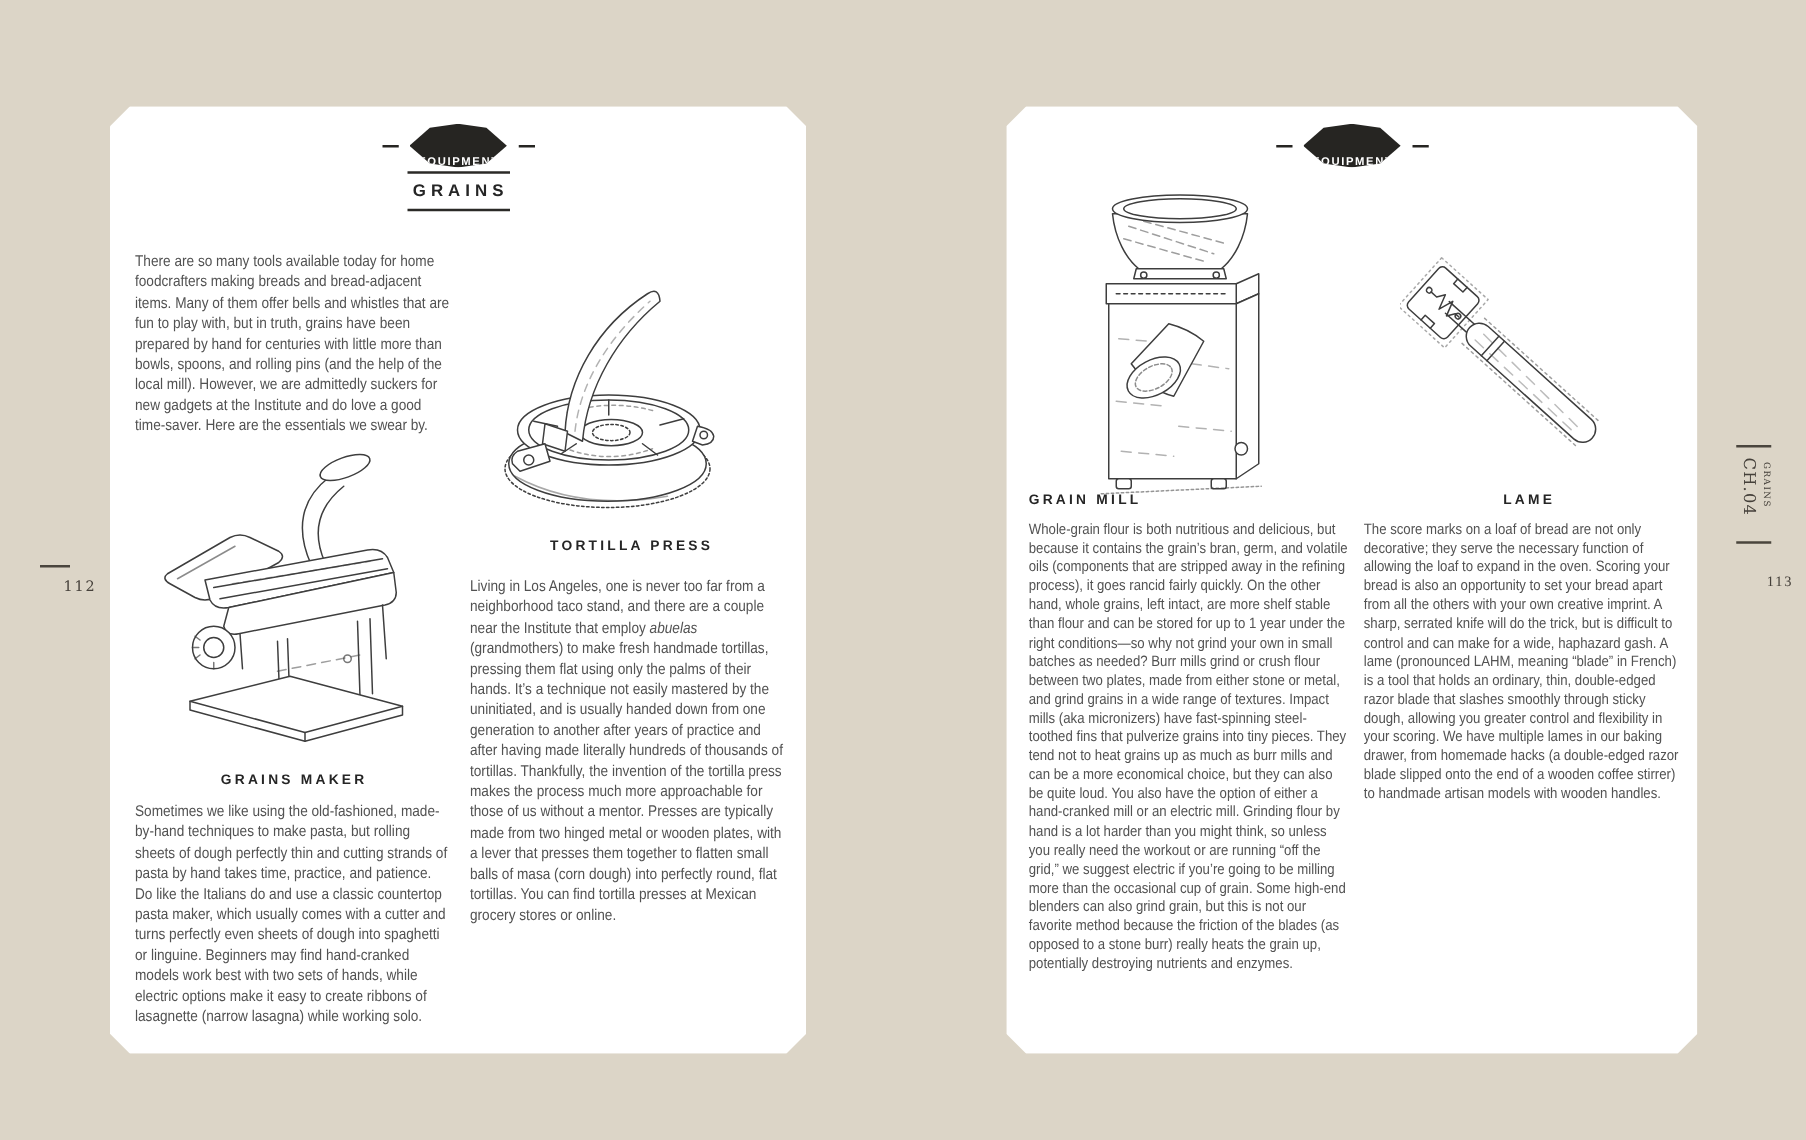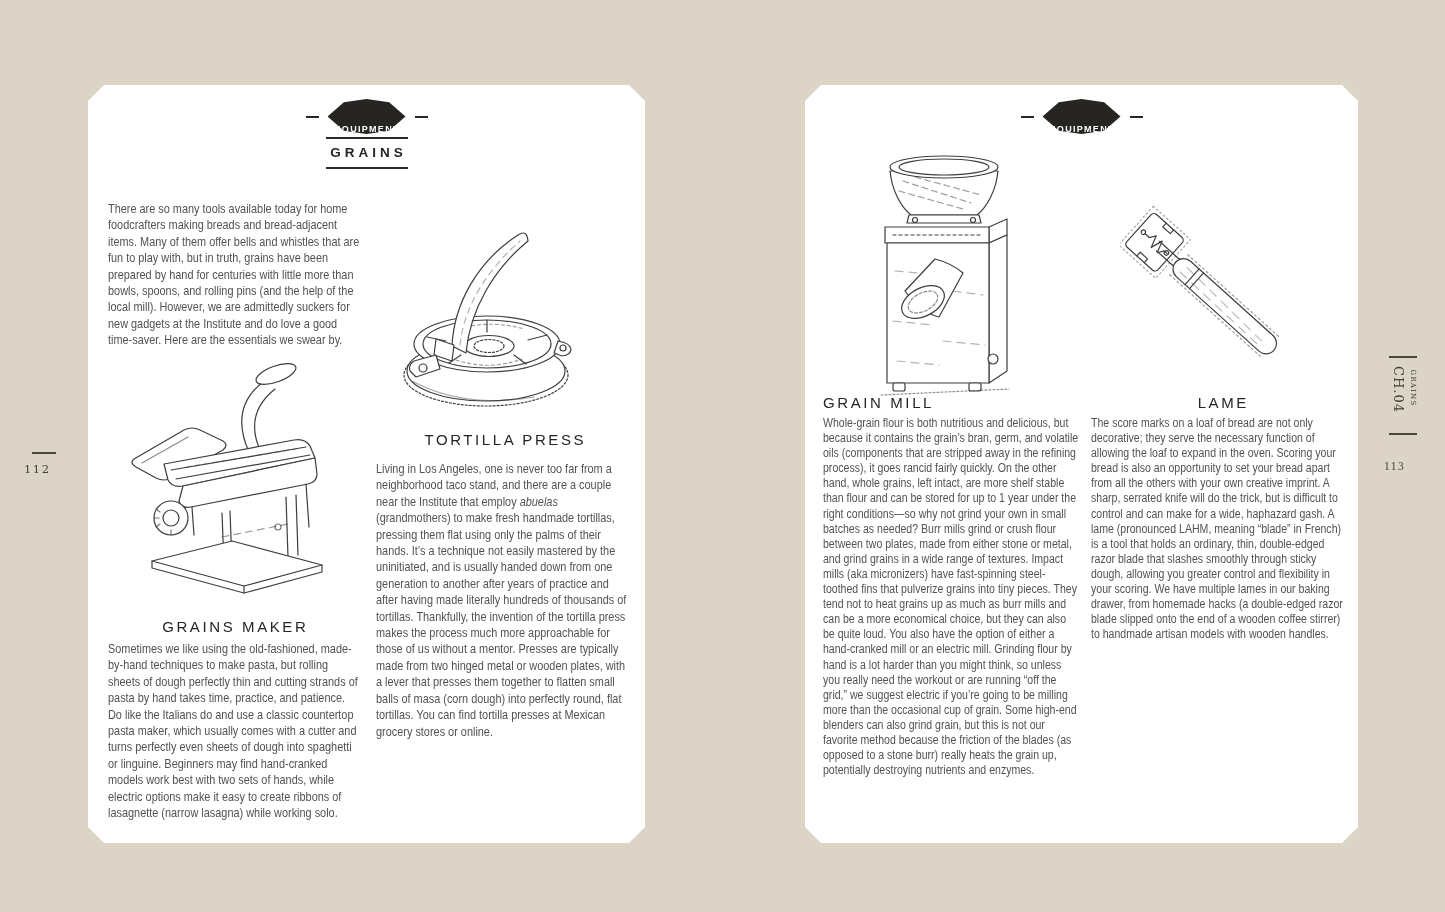--- a/index.html
+++ b/index.html
@@ -42,34 +42,34 @@
 
   .copy {
     position:absolute; color:#525252; text-align:left;
     transform:scaleX(0.88); transform-origin:0 0;
   }
   .copy-left  { font-size:12.4px; line-height:16.4px; width:288px; }
   .copy-right { font-size:12.0px; line-height:15.1px; width:292px; }
   .copy em { font-style:italic; }
 
   .caption {
-    position:absolute; font-size:15px; font-weight:normal; color:#252525;
+    position:absolute; font-size:11px; font-weight:bold; color:#252525;
     letter-spacing:2.6px; padding-left:2.6px; text-align:center; white-space:nowrap;
   }
   .caption.left-align { text-align:left; padding-left:0; }
 
   figure.illus { position:absolute; }
   figure.illus svg { width:100%; height:100%; }
   .sk { stroke:#3e3e3e; stroke-width:1.2; fill:none; stroke-linecap:round; stroke-linejoin:round; }
   .skf { stroke:#3e3e3e; stroke-width:1.2; fill:#ffffff; stroke-linecap:round; stroke-linejoin:round; }
 
   .folio-rule { position:absolute; background:#4a453d; height:1.5px; }
   .folio-num {
     position:absolute; font-family:"DejaVu Serif", serif; font-size:11.5px;
-    color:#45403a; letter-spacing:1.5px; width:40px;
+    color:#45403a; letter-spacing:1.5px; text-align:center; width:40px;margin-left:20px;
   }
   .tab-text {
     position:absolute; font-family:"DejaVu Serif", serif; color:#45403a;
     text-align:center; white-space:nowrap;
   }
   .tab-chapter { font-size:13px; letter-spacing:1px; width:44px; height:16px; transform:rotate(90deg); }
   .tab-section { font-size:7px; letter-spacing:1.2px; width:40px; height:10px; transform:rotate(90deg); }
 </style>
 </head>
 <body>

